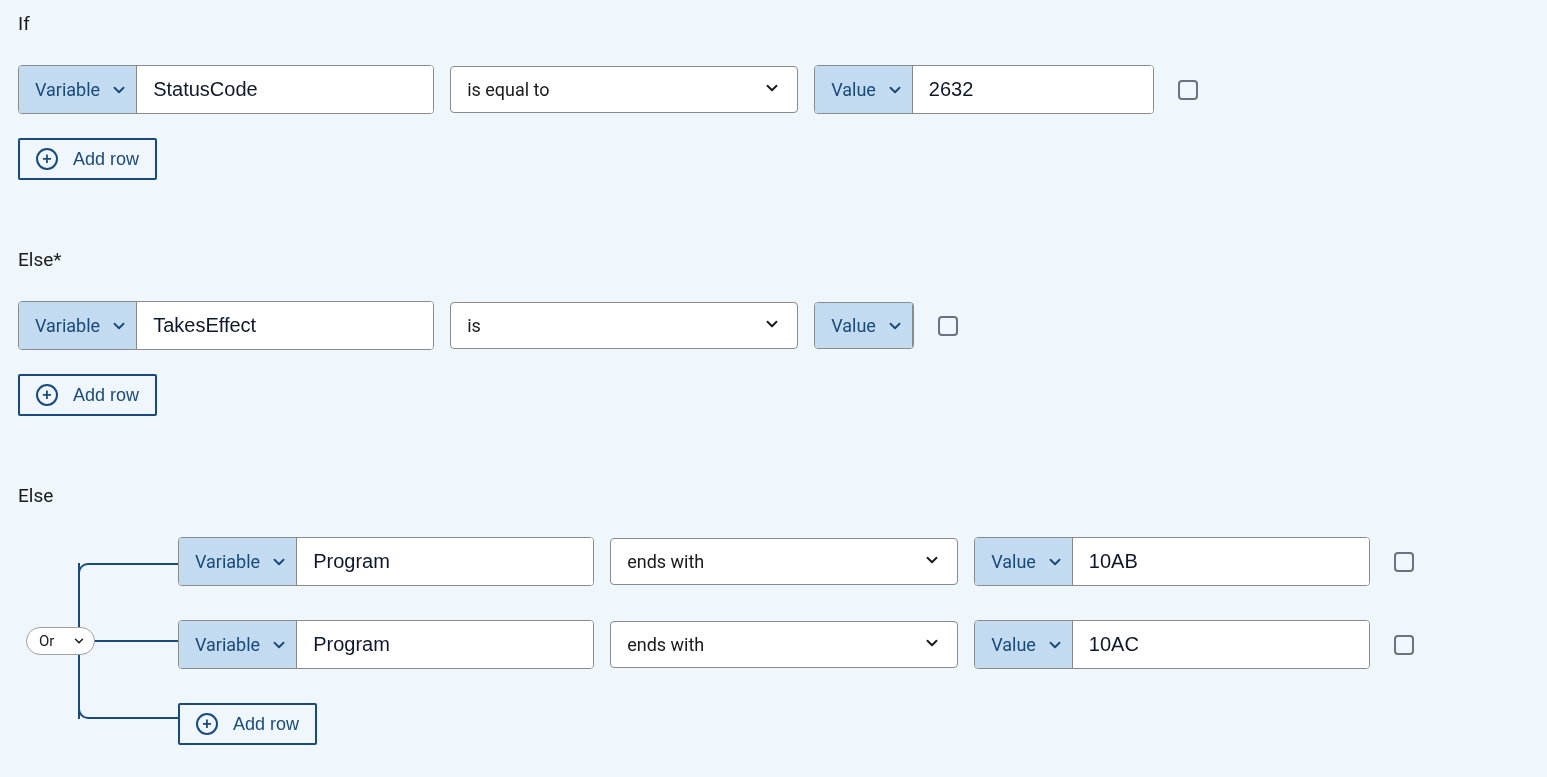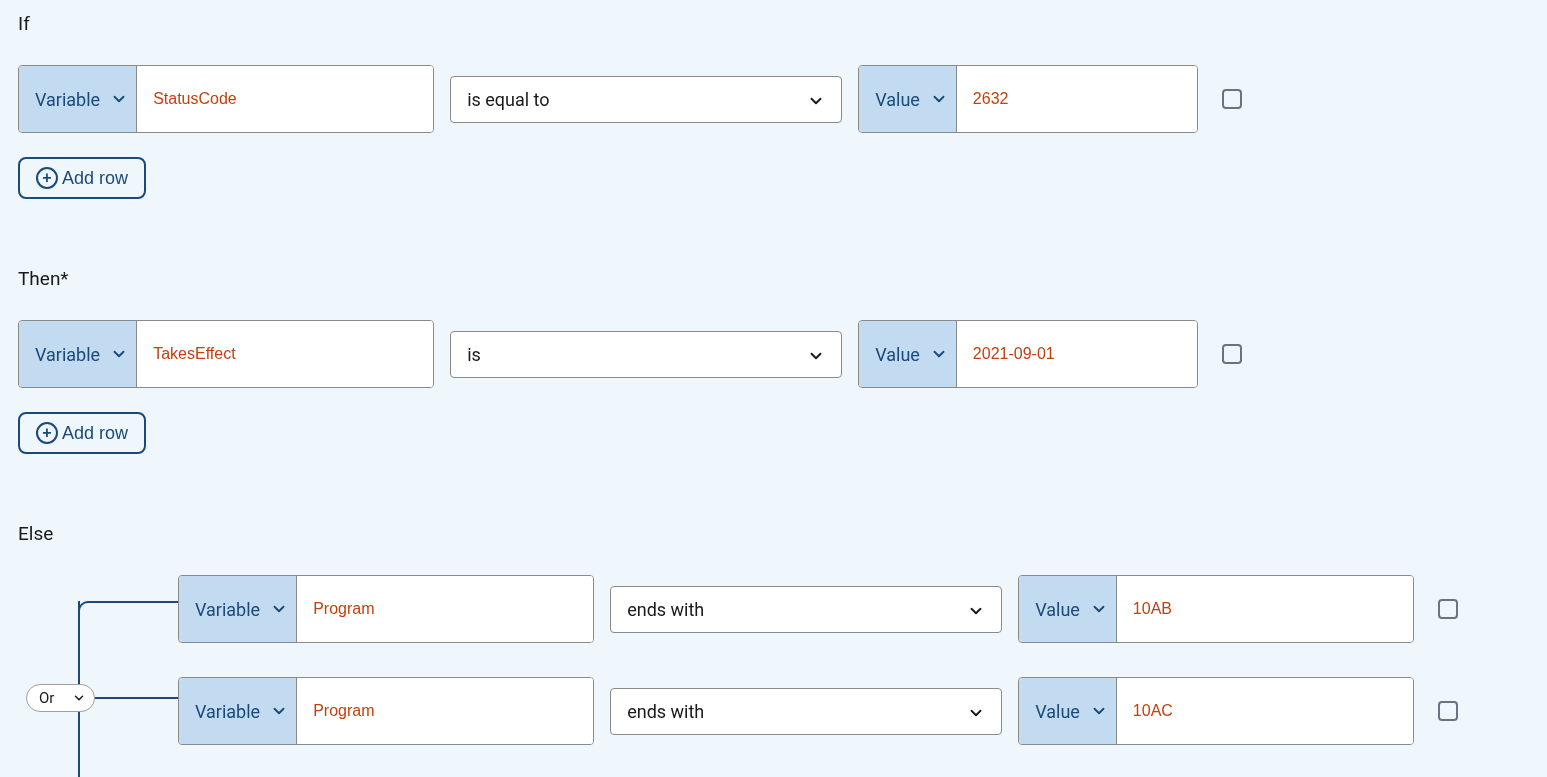--- a/index.html
+++ b/index.html
@@ -42,54 +42,54 @@
       border-right: 1px solid #8a8a8a;
       white-space: nowrap;
       justify-content: space-between;
     }
     .chevron {
       display: inline-block;
     }
     .chevron svg { display: block; }
     .text-input {
       border: none;
-      font-size: 16px;
-      padding: 24px 16px;
+      font-size: 20px;
+      padding: 12px 16px;
       outline: none;
       background: #fff;
-      color: #c2410c;
+      color: #0f172a;
     }
     .name-input { width: 296px; }
     .value-input { width: 240px; }
     .operator-select {
-      width: 392px;
+      width: 348px;
       border: 1px solid #8a8a8a;
       border-radius: 4px;
       background: #fff;
       font-size: 18px;
       padding: 12px 16px;
       display: flex;
-      align-items: flex-end;
+      align-items: flex-start;
       justify-content: space-between;
       cursor: pointer;
     }
     .checkbox {
       width: 20px;
       height: 20px;
       border: 2px solid #6b7280;
       border-radius: 4px;
       cursor: pointer;
       margin-left: 8px;
     }
     .add-row-btn {
       display: inline-flex;
       align-items: center;
-      gap: 4px;
+      gap: 15px;
       border: 2px solid #1a4a7a;
-      border-radius: 8px;
+      border-radius: 2px;
       background: transparent;
       color: #1a4a7a;
       font-size: 18px;
       font-weight: 500;
       padding: 8px 16px;
       cursor: pointer;
       margin-top: 14px;
     }
     .plus-circle {
       width: 22px;
@@ -220,21 +220,21 @@
 </div>
 
 <button class="add-row-btn">
   <span class="plus-circle"></span>
   <span>Add row</span>
 </button>
 
 <div class="section-gap"></div>
 
 
-<div class="section-label">Then*</div>
+<div class="section-label">Else*</div>
 
 <div class="rule-row">
   <div class="field-group">
     <div class="type-select">
       <span>Variable</span>
       <span class="chevron">
           <svg width="18" height="18">
             <use href="#chev"></use>
           </svg>
         </span>
@@ -253,21 +253,20 @@
 
   <div class="field-group">
     <div class="type-select">
       <span>Value</span>
       <span class="chevron">
           <svg width="18" height="18">
             <use href="#chev"></use>
           </svg>
         </span>
     </div>
-    <input class="text-input value-input" value="2021-09-01" style="">
   </div>
 
   <div class="checkbox"></div>
 </div>
 
 <button class="add-row-btn">
   <span class="plus-circle"></span>
   <span>Add row</span>
 </button>
 

